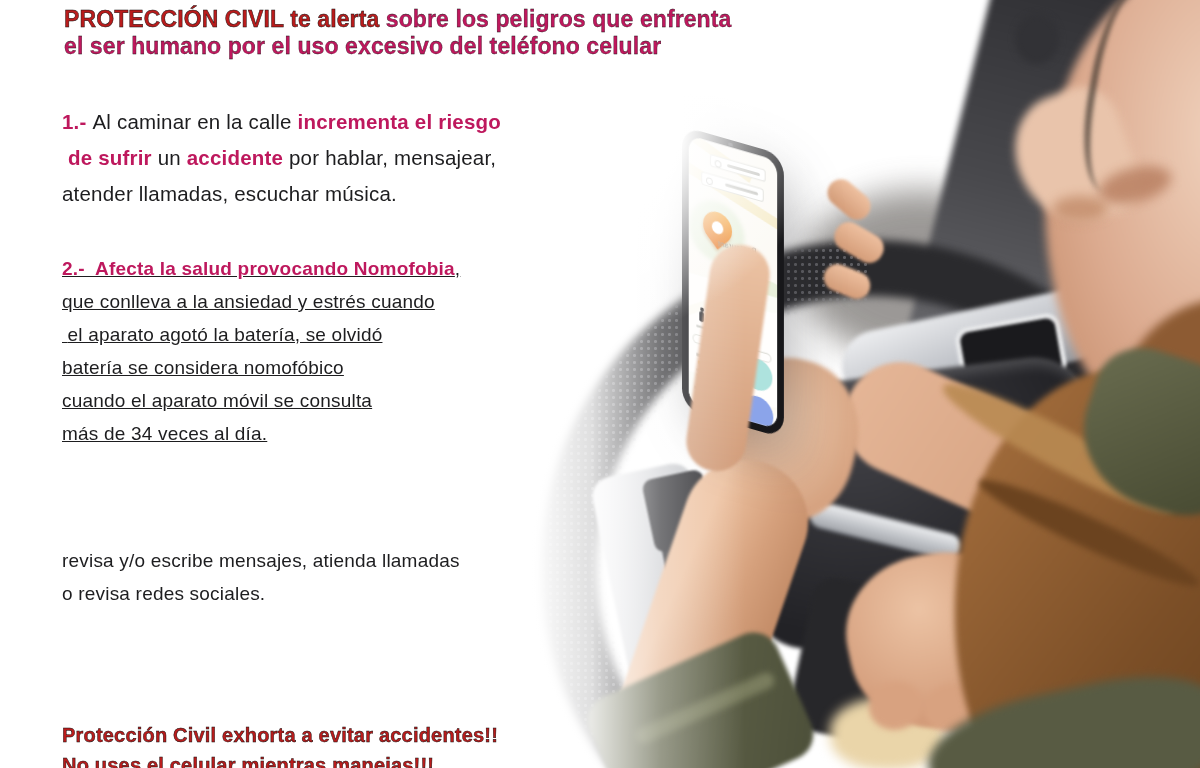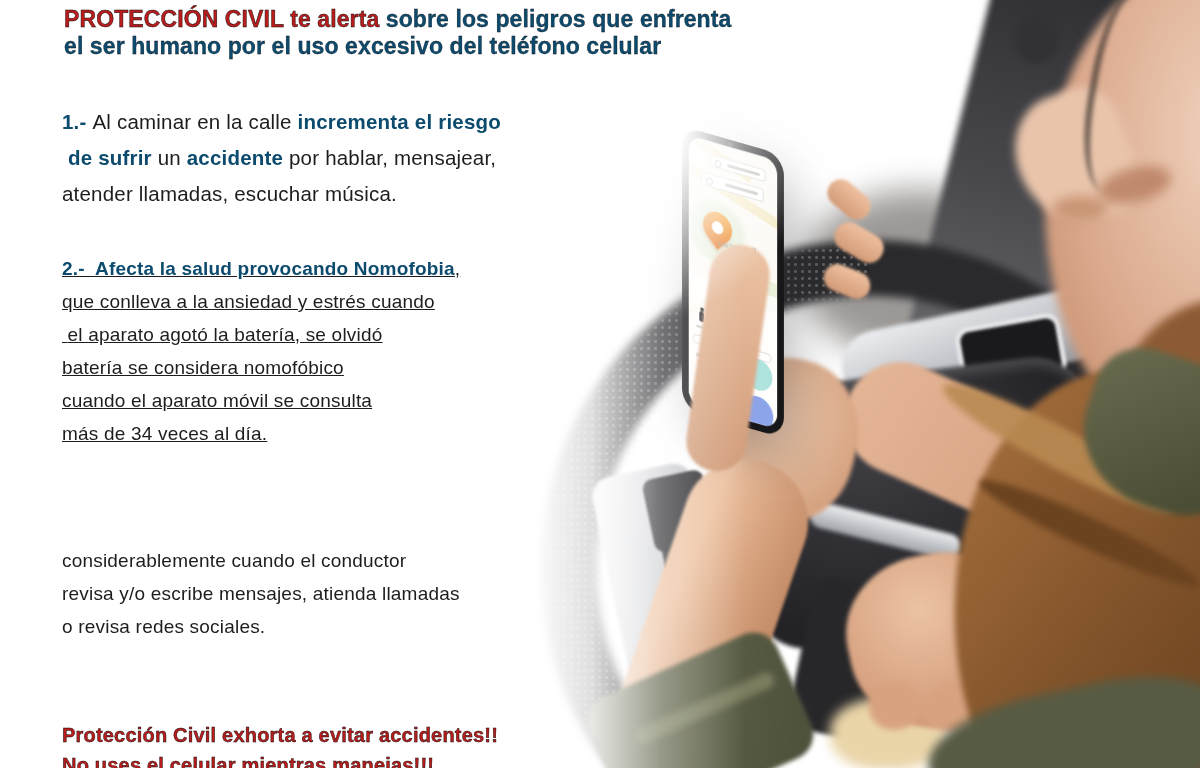--- a/index.html
+++ b/index.html
@@ -107,21 +107,21 @@
   .poi-teal{left:57px;top:196px;width:30px;height:30px;background:var(--poi-teal,#aee3de);}
   .poi-blue{left:55px;top:232px;width:33px;height:33px;background:var(--poi-blue,#8ba4ea);}
 
   .photo-fade{left:0;top:0;width:700px;height:768px;background:radial-gradient(ellipse 430px 310px at 0% 16%,#fff 42%,rgba(255,255,255,0) 76%),linear-gradient(90deg,#fff 0%,#fff 4%,rgba(255,255,255,.85) 13%,rgba(255,255,255,.35) 23%,rgba(255,255,255,0) 35%);pointer-events:none;}
 
   
   .textcol{position:absolute;inset:0;z-index:3;}
   .tblock{position:absolute;}
   .line{white-space:pre-wrap;color:var(--ink,#1d1d1f);letter-spacing:.2px;}
   .w-r{font-weight:400;}
-  .w-b{font-weight:700;color:#0c4a6e;}
+  .w-b{font-weight:700;color:#be185d;}
   .w-xb{font-weight:700;color:#b91c1c;-webkit-text-stroke:.45px #0c0c0c;}
   .b-title{left:64px;top:6px;}
   .b-title .line{font-size:23px;line-height:27px;letter-spacing:.1px;}
   .b-title .w-b{-webkit-text-stroke:.3px #101010;}
   .b-p1{left:62px;top:104px;}
   .b-p1 .line{font-size:20.5px;line-height:36px;}
   .b-p2{left:62px;top:252px;}
   .b-p2 .line{font-size:19px;line-height:33px;text-decoration:underline;}
   .b-p3{left:62px;top:544px;}
   .b-p3 .line{font-size:19px;line-height:33px;}
@@ -238,21 +238,20 @@
       </div>
     <div class="tblock b-p2">
         <div class="line"><span class="w-b">2.-  Afecta la salud provocando Nomofobia</span><span class="w-r">,</span></div>
         <div class="line"><span class="w-r">que conlleva a la ansiedad y estrés cuando</span></div>
         <div class="line"><span class="w-r"> el aparato agotó la batería, se olvidó</span></div>
         <div class="line"><span class="w-r">batería se considera nomofóbico</span></div>
         <div class="line"><span class="w-r">cuando el aparato móvil se consulta</span></div>
         <div class="line"><span class="w-r">más de 34 veces al día.</span></div>
       </div>
     <div class="tblock b-p3">
-        <div class="line"><span class="w-r">considerablemente cuando el conductor</span></div>
         <div class="line"><span class="w-r">revisa y/o escribe mensajes, atienda llamadas</span></div>
         <div class="line"><span class="w-r">o revisa redes sociales.</span></div>
       </div>
     <div class="tblock b-outro">
         <div class="line"><span class="w-xb">Protección Civil exhorta a evitar accidentes!!</span></div>
         <div class="line"><span class="w-xb">No uses el celular mientras manejas!!!</span></div>
       </div>
   </div>
 
 </div>

